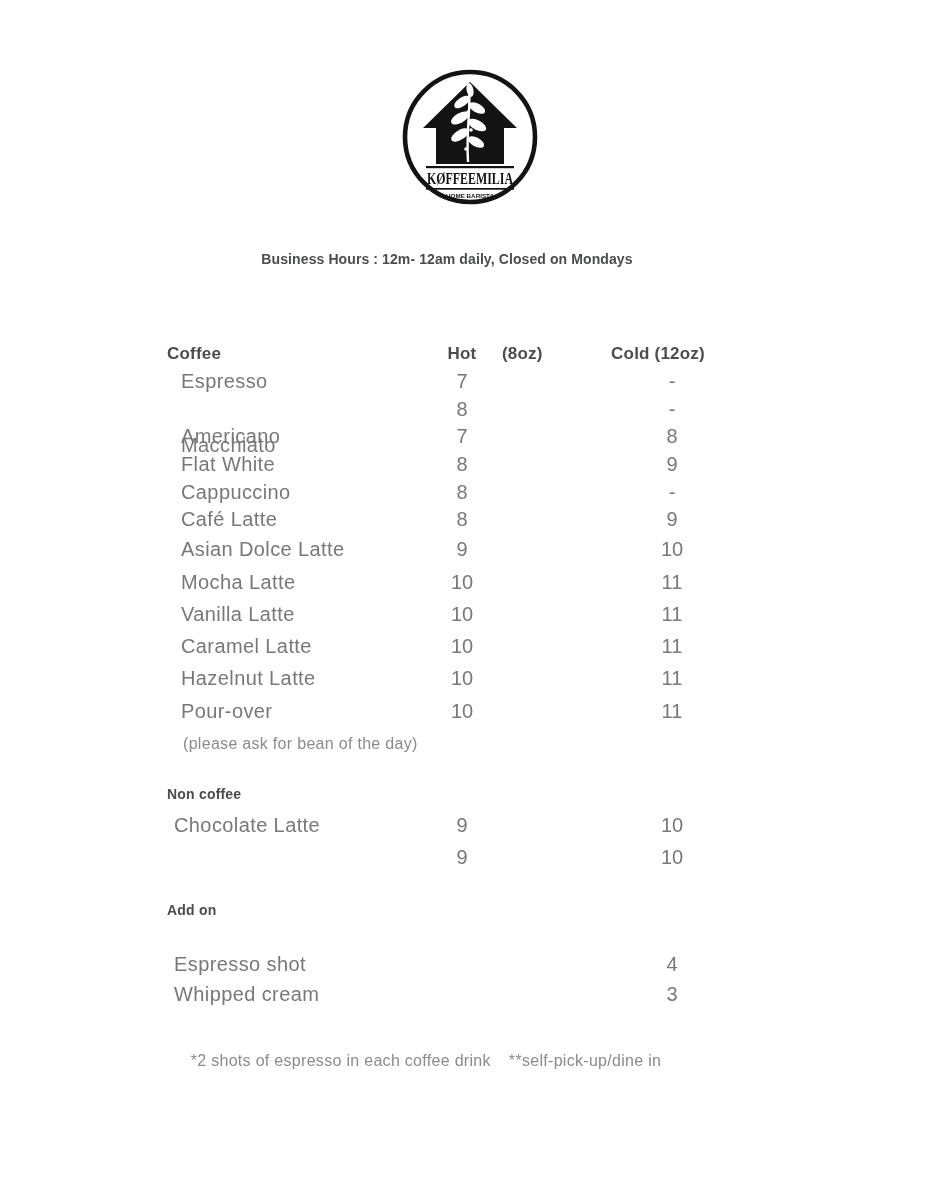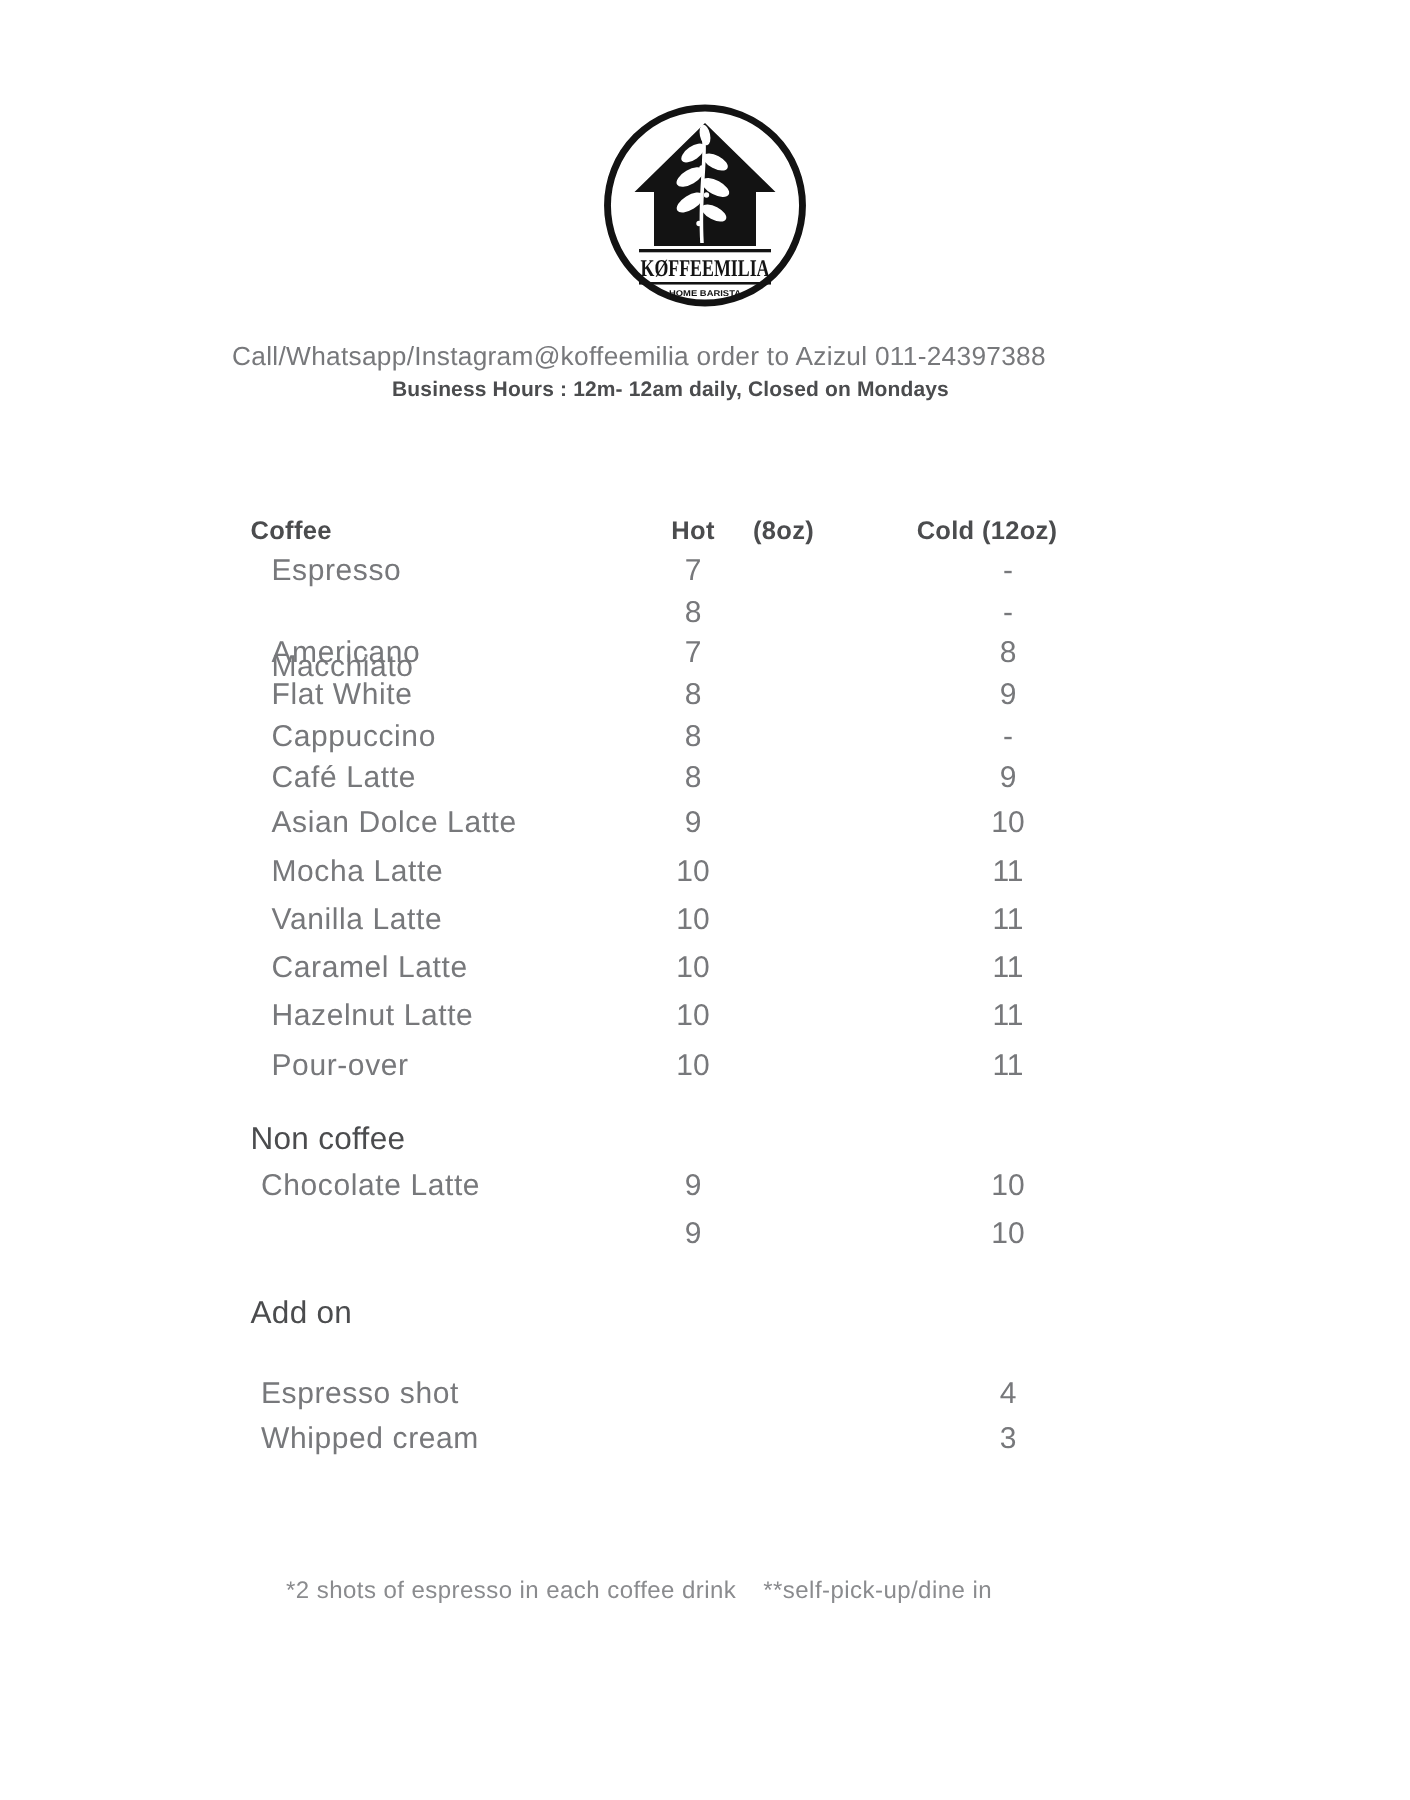--- a/index.html
+++ b/index.html
@@ -23,21 +23,21 @@
   .menu{position:absolute;left:167px;top:340px;width:620px;}
   .menu-header-row{position:relative;height:27px;}
   .menu-row{position:relative;}
   .cell{position:absolute;top:50%;transform:translateY(-50%);white-space:nowrap;}
   .c-name{left:0;font-size:20px;color:var(--body);letter-spacing:0.4px;}
   .c-hot{left:263px;width:64px;text-align:center;font-size:20px;color:var(--body);}
   .c-cold{left:445px;width:120px;text-align:center;font-size:20px;color:var(--body);}
   .hdr{font-size:17px;font-weight:bold;color:var(--heading);letter-spacing:0.2px;}
   .c-oz{left:335px;}
   .c-cold-hdr{left:441px;width:100px;text-align:center;}
-  .section-title{font-size:21px;font-weight:normal;color:var(--heading);height:30px;
+  .section-title{font-size:14px;font-weight:bold;color:var(--heading);height:30px;
     display:flex;align-items:center;letter-spacing:0.2px;}
   .section-note{height:34px;display:flex;align-items:center;padding-left:16px;
     font-size:16px;color:var(--muted);letter-spacing:0.3px;}
 
   .footnotes{position:absolute;top:1050px;left:0;width:100%;text-align:center;
     font-size:16px;line-height:22px;color:var(--muted);letter-spacing:0.3px;}
   .fn2{margin-left:18px;}
 </style>
 </head>
 <body>
@@ -63,21 +63,20 @@
         <circle cx="71" cy="63" r="1.8"></circle>
         <circle cx="66" cy="82" r="1.8"></circle>
       </g>
       <rect x="26" y="99" width="88" height="2.2" fill="#131313"></rect>
       <text x="70" y="117" text-anchor="middle" font-family="'Liberation Serif',serif" font-weight="bold" font-size="16" fill="#131313" textLength="86" lengthAdjust="spacingAndGlyphs">KØFFEEMILIA</text>
       <rect x="26" y="121" width="88" height="1.7" fill="#131313"></rect>
       <text x="70" y="130.5" text-anchor="middle" font-family="'Liberation Sans',sans-serif" font-weight="bold" font-size="5.6" fill="#131313" textLength="48" lengthAdjust="spacingAndGlyphs">HOME BARISTA</text>
     </g>
   </svg>
 
-  <div class="contact">Call/Whatsapp/Instagram@koffeemilia order to Azizul 011-24397388</div>
   <div class="hours">Business Hours : 12m- 12am daily, Closed on Mondays</div>
 
   <div class="menu" id="menu">
       <div class="menu-header-row">
         <span class="cell c-name hdr">Coffee</span>
         <span class="cell c-hot hdr">Hot</span>
         <span class="cell c-oz hdr">(8oz)</span>
         <span class="cell c-cold-hdr hdr">Cold (12oz)</span>
       </div>
       <div class="menu-row" style="height: 27.7px;">
@@ -133,20 +132,21 @@
       <div class="menu-row" style="height: 32.3px;">
         <span class="cell c-name" style="left: 14px;">Hazelnut Latte</span>
         <span class="cell c-hot">10</span>
         <span class="cell c-cold">11</span>
       </div>
       <div class="menu-row" style="height: 32.3px;">
         <span class="cell c-name" style="left: 14px;">Pour-over</span>
         <span class="cell c-hot">10</span>
         <span class="cell c-cold">11</span>
       </div>
+      <div class="section-note">(please ask for bean of the day)</div>
       <div class="section-title" style="margin-top: 18px;">Non coffee</div>
       <div class="menu-row" style="height: 32px;">
         <span class="cell c-name" style="left: 7px;">Chocolate Latte</span>
         <span class="cell c-hot">9</span>
         <span class="cell c-cold">10</span>
       </div>
       <div class="menu-row" style="height: 32px;">
         <span class="cell c-hot">9</span>
         <span class="cell c-cold">10</span>
       </div>

